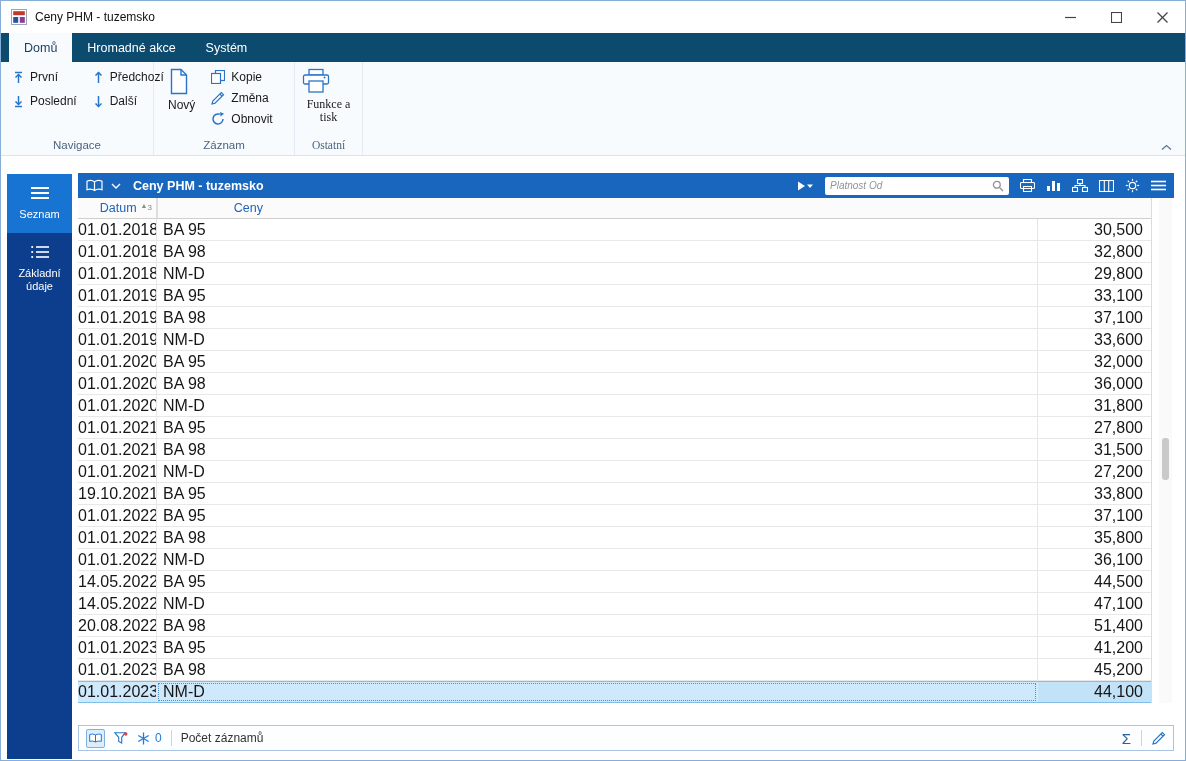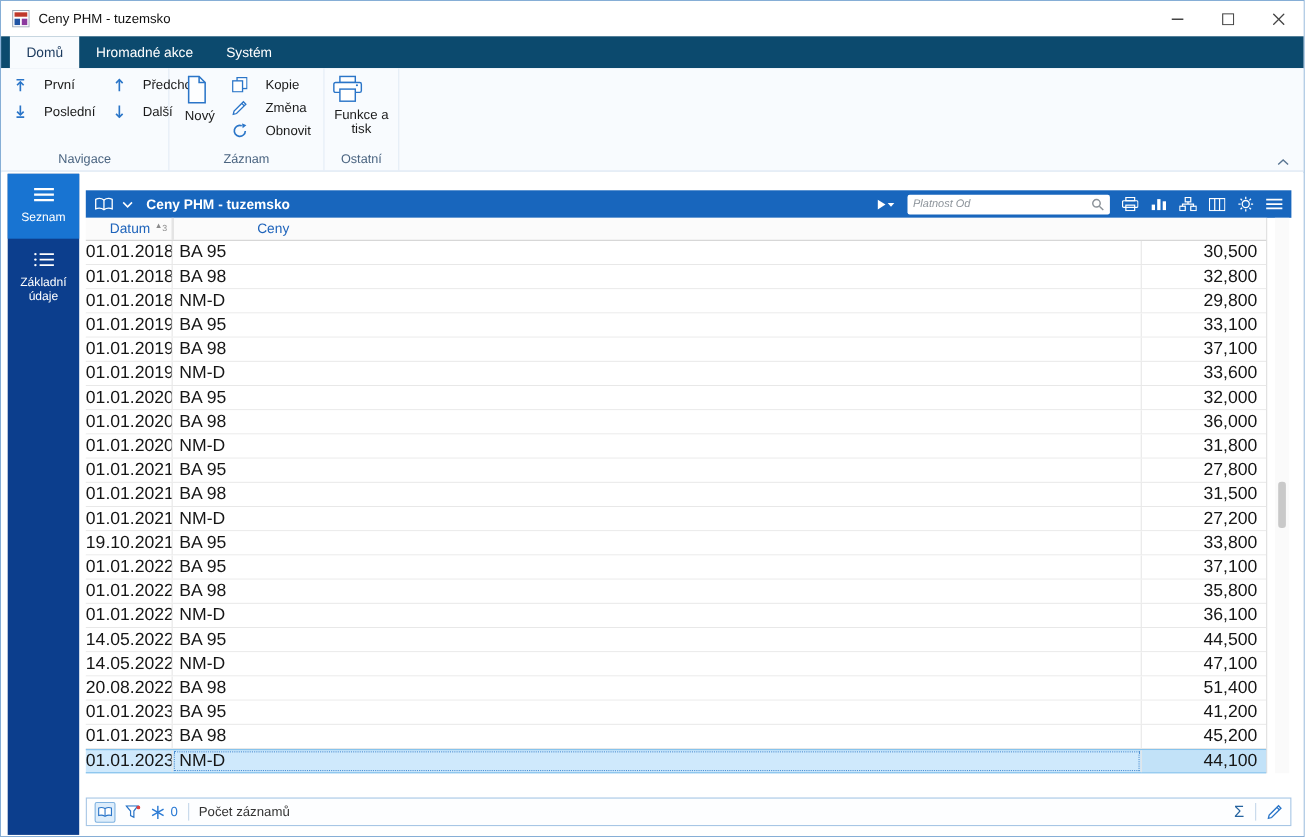--- a/index.html
+++ b/index.html
@@ -17,31 +17,31 @@
   .tabbar { height:29px; background:#0c4a6e; display:flex; align-items:stretch; padding-left:8px; }
   .tab { padding:0 15px; display:flex; align-items:center; font-size:12.5px; color:#fff; }
   .tab.active { background:#f8fbfe; color:#1b3a5e; }
 
   
   .ribbon { height:94px; background:#f8fbfe; border-bottom:1px solid #d7e4f1; display:flex; position:relative; }
   .rgroup { display:flex; flex-direction:column; border-right:1px solid #e3ecf5; }
   .rgroup-content { height:77px; display:flex; padding:8px 10px 0 12px; }
   .rgroup-label { height:16px; text-align:center; font-size:11.5px; color:#4a6480; }
   .navcol { display:flex; flex-direction:column; gap:10px; margin-right:16px; }
-  .smallbtn { display:flex; align-items:center; gap:16px; font-size:12px; color:#1a1a1a; white-space:nowrap; }
+  .smallbtn { display:flex; align-items:center; gap:6px; font-size:12px; color:#1a1a1a; white-space:nowrap; }
   .bigbtn { display:flex; flex-direction:column; gap:4px; font-size:12px;
     color:#1a1a1a; text-align:center; line-height:13px; margin-top:-2px; }
-  .g-nav { width:153px; } .g-rec { width:141px; } .g-oth { width:68px; }
+  .g-nav { width:153px; } .g-rec { width:141px; } .g-oth { width:68px;font-family:Liberation Serif, serif; }
   .g-rec .rgroup-content { padding-left:14px; gap:16px; }
   .stack3 { display:flex; flex-direction:column; gap:7px; }
   .ribbon-collapse { position:absolute; right:13px; bottom:4px; }
 
   
   .body { position:absolute; top:156px; left:0; right:0; bottom:0; background:#fff; }
-  .sidebar { position:absolute; left:6px; top:1px; width:65px; bottom:1px; background:#0c3e8d; }
+  .sidebar { position:absolute; left:6px; top:17px; width:65px; bottom:1px; background:#0c3e8d; }
   .side-item { padding:12px 2px 12px; display:flex; flex-direction:column; align-items:center; gap:8px;
     color:#fff; font-size:11px; text-align:center; line-height:13px; }
   .side-item.active { background:#1874d2; }
 
   
   .content { position:absolute; left:77px; top:16px; width:1096px; height:580px; }
   .chead { height:25px; background:#1866bd; display:flex; align-items:center; color:#fff; padding:0 8px; gap:8px; }
   .chead-title { font-size:12.5px; font-weight:bold; margin-left:4px; white-space:nowrap; }
   .chead-title .suffix { font-weight:bold; }
   .chead-right { margin-left:auto; display:flex; align-items:center; gap:11px; }

